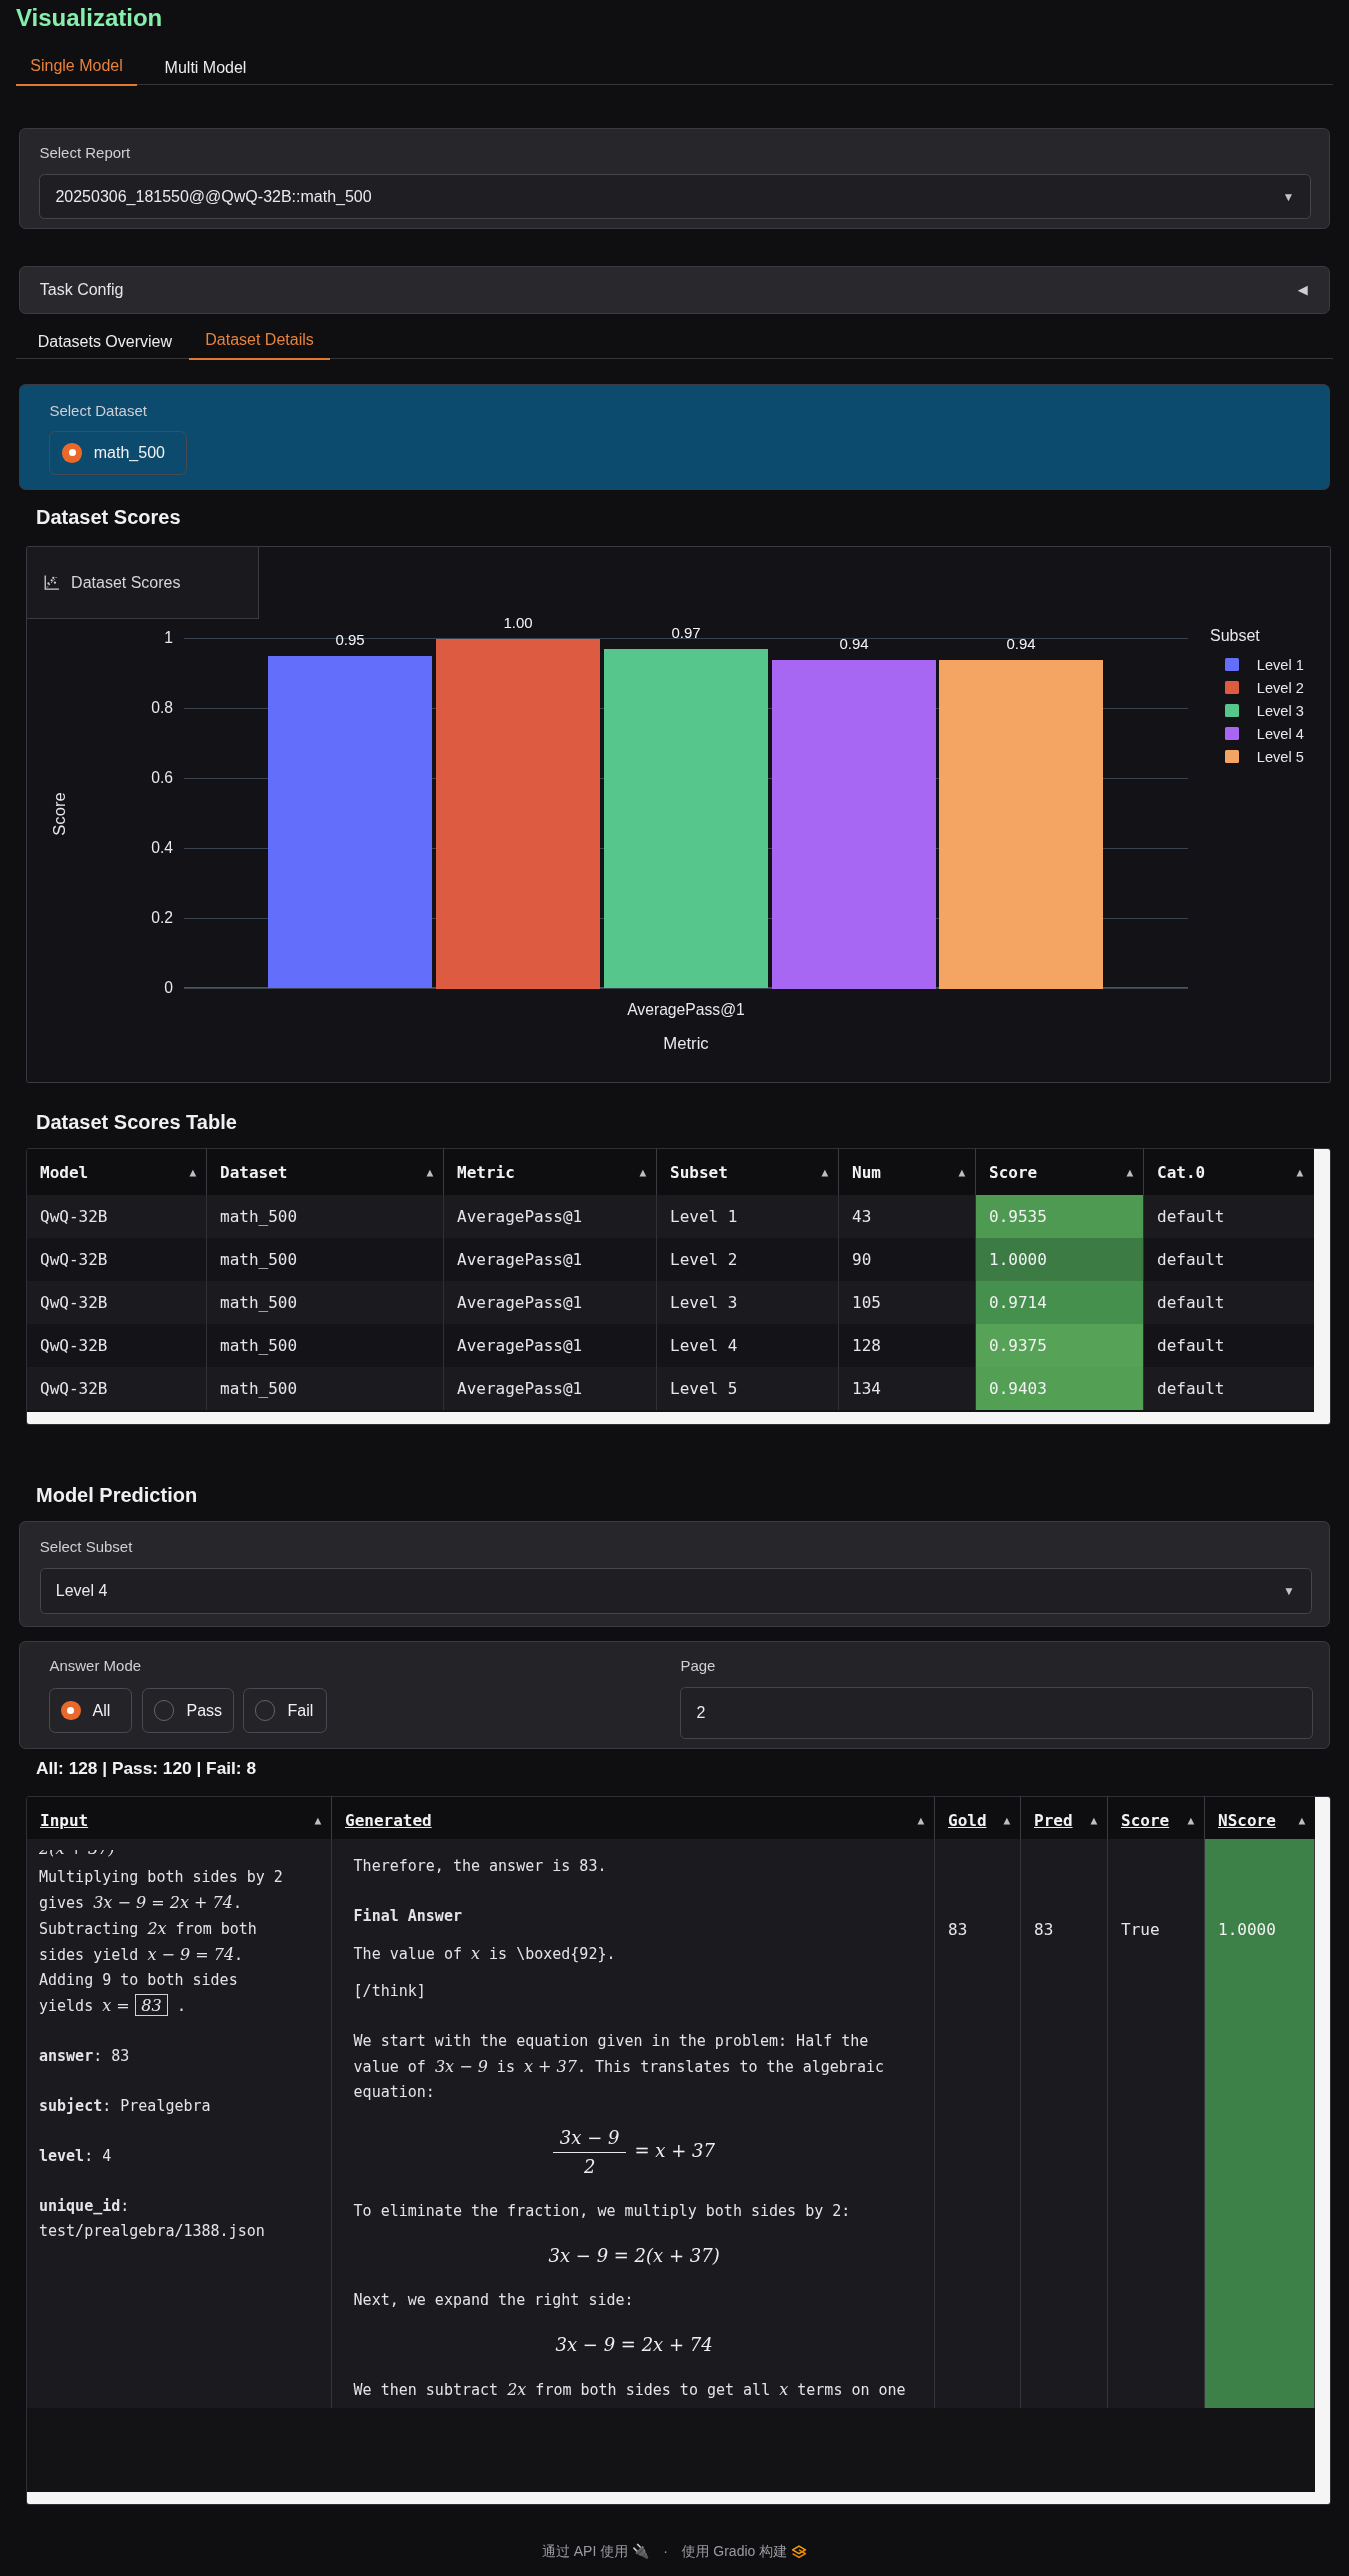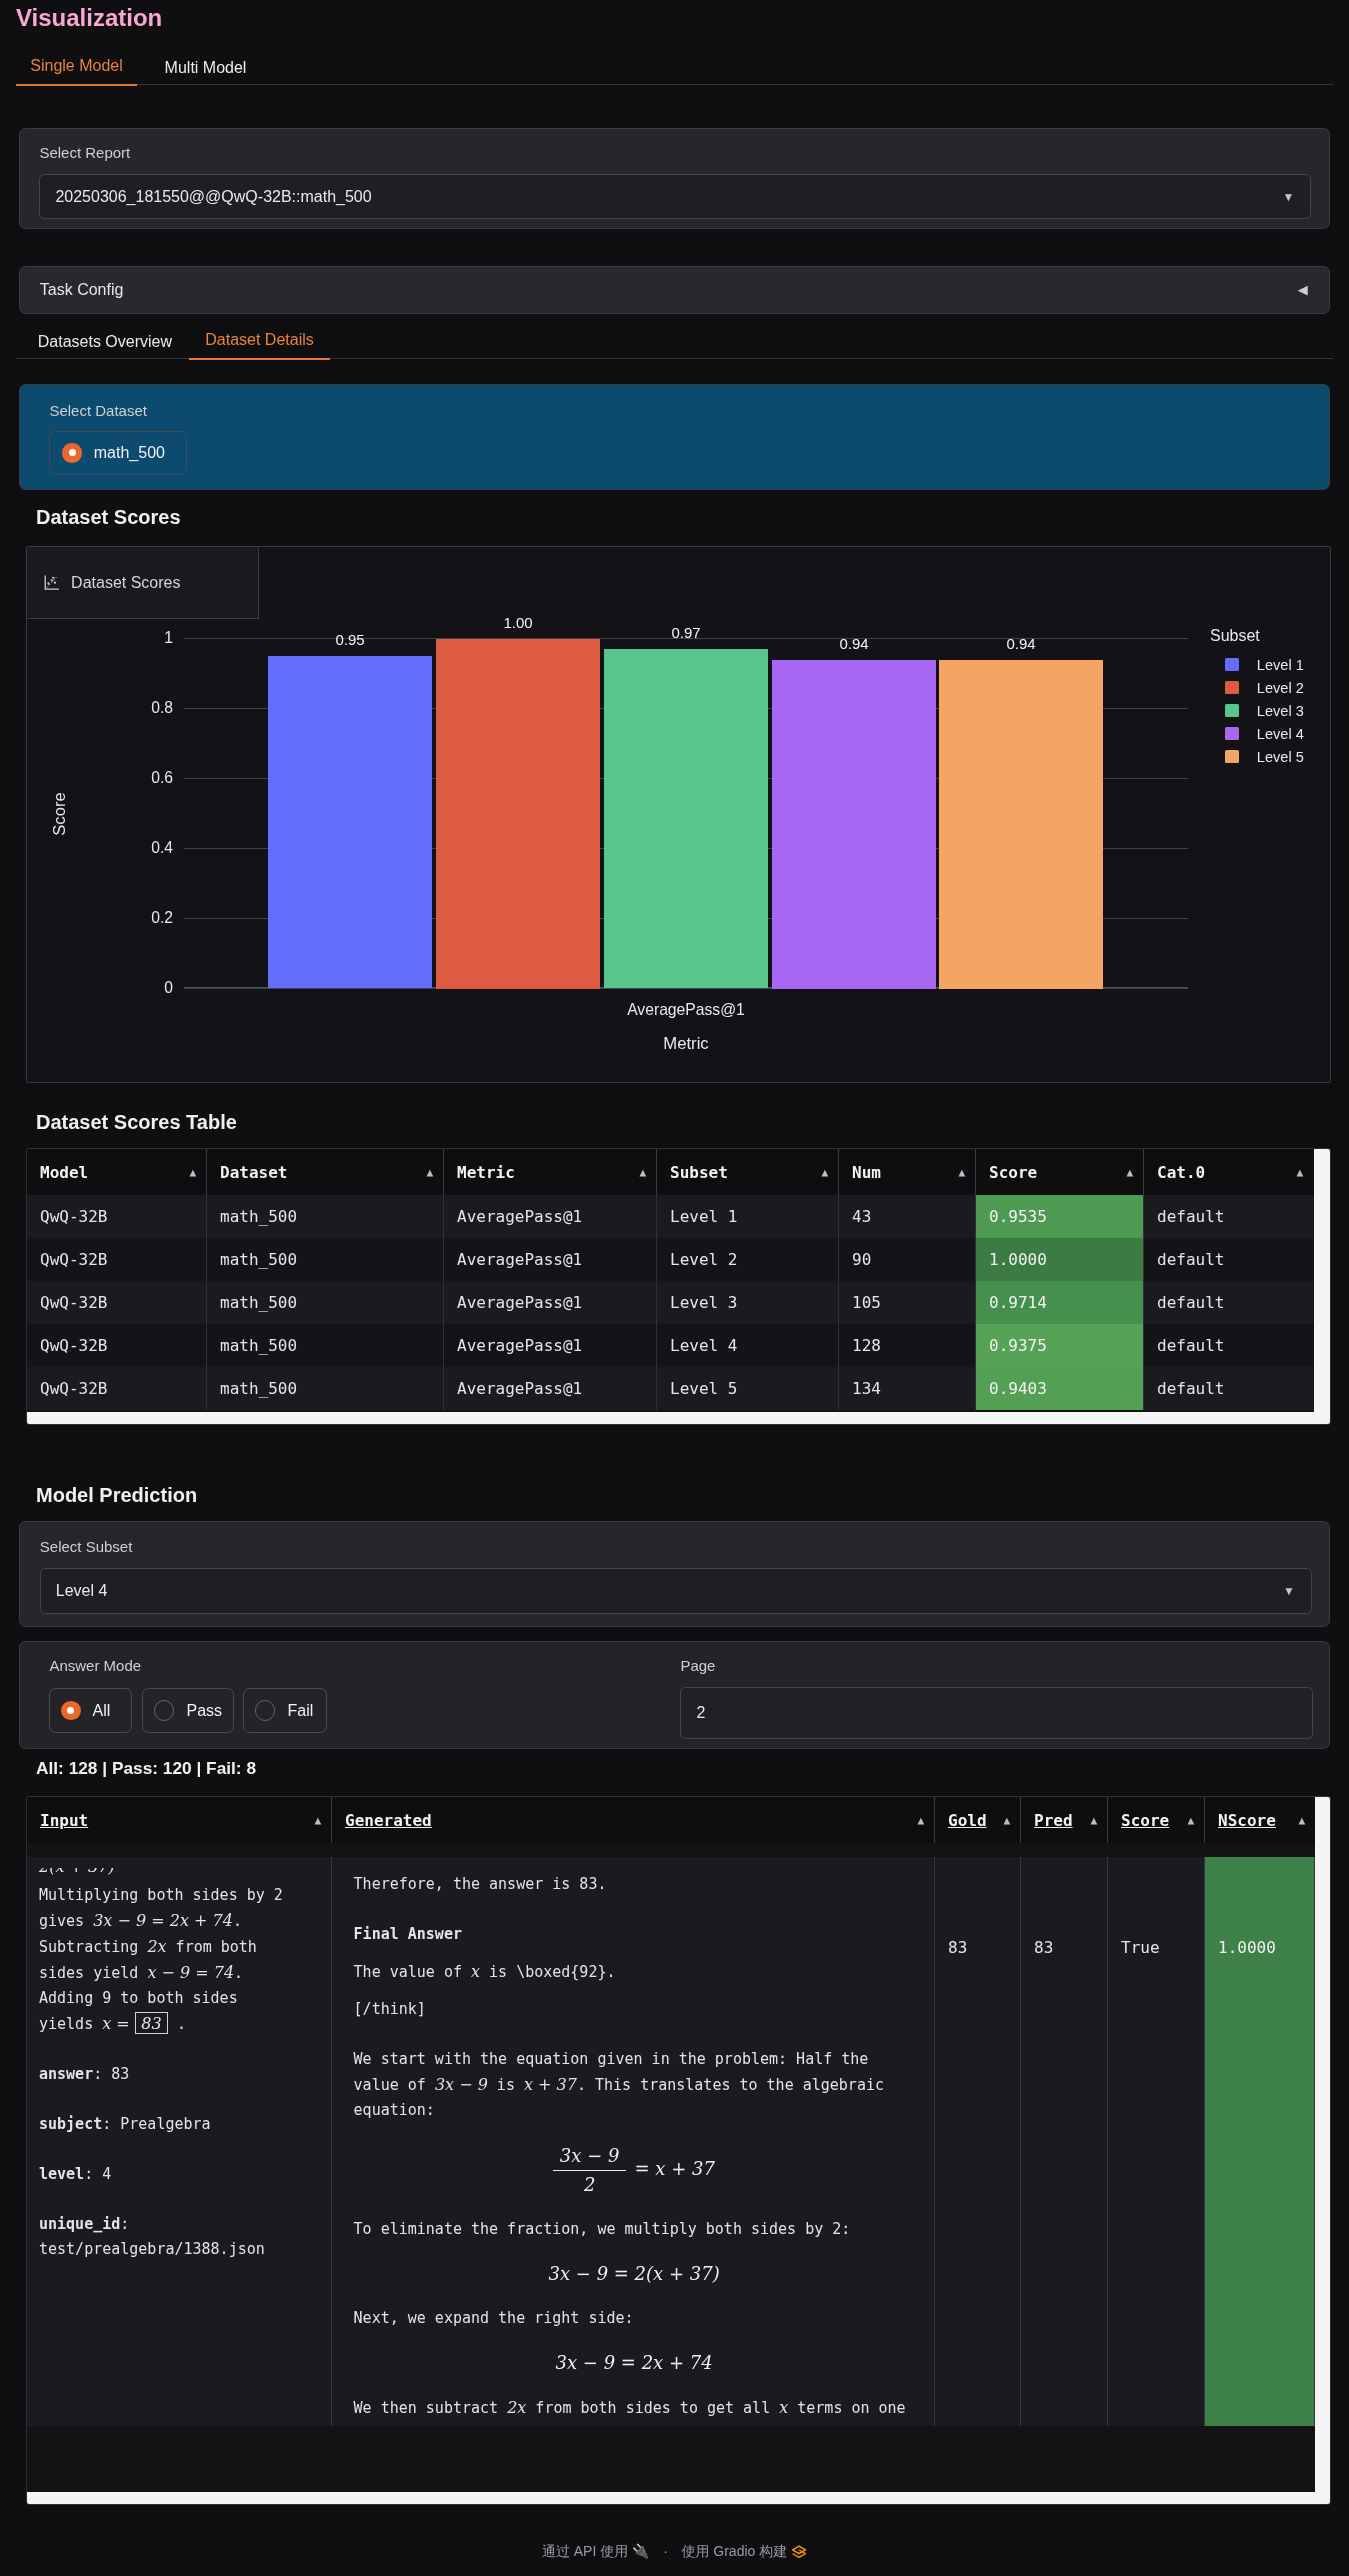--- a/index.html
+++ b/index.html
@@ -1,19 +1,19 @@
 <!DOCTYPE html>
 <html style="font-size:8.6px"><head>
 <meta charset="utf-8">
 <style>
   html,body{margin:0;padding:0;background:#0f0f12;}
   .page{position:relative;width:1349px;height:2576px;background:#0f0f12;overflow:hidden;
         font-family:"Liberation Sans","DejaVu Sans",sans-serif;color:#e8e8ec;}
   .abs{position:absolute;}
-  .h1{font-size:24px;font-weight:bold;color:#f9a8d4;}
+  .h1{font-size:24px;font-weight:bold;color:#86efac;}
   .h2{font-size:20px;font-weight:bold;color:#f0f0f3;}
   
   .tabbar{border-bottom:1.6px solid #35353b;}
   .tab{position:absolute;bottom:-1.6px;height:35px;display:flex;align-items:center;justify-content:center;
        font-size:16px;color:#ececef;cursor:pointer;}
   .tab.active{color:#e8823c;border-bottom:2.7px solid #e07a33;}
   
   .panel{position:absolute;background:#26262b;border:0.5px solid #3a3a40;border-radius:6.5px;}
   .panel-label{position:absolute;font-size:15px;color:#cfcfd4;}
   .dropdown{position:absolute;background:#1e1e23;border:0.5px solid #45454c;border-radius:5.4px;
@@ -56,21 +56,21 @@
   .r-even{background:#141418;}
   .tcell{display:flex;align-items:center;box-sizing:border-box;padding-left:13px;font-size:16px;color:#e6e6e9;
          border-right:0.5px solid #303036;}
   .c-model{width:180px;} .c-dataset{width:237px;} .c-metric{width:213px;} .c-subset{width:182px;}
   .c-num{width:137px;} .c-score{width:168px;} .c-cat{width:169px;border-right:none;}
   .scroll-v{position:absolute;right:0;top:0;width:16px;background:#f5f5f6;}
   .scroll-h{position:absolute;left:0;right:0;bottom:0;height:12.4px;background:#f5f5f6;}
   
   .pcol-input{width:305px;} .pcol-gen{width:603px;} .pcol-gold{width:86px;} .pcol-pred{width:87px;}
   .pcol-score{width:97px;} .pcol-nscore{width:110px;border-right:none;}
-  .pbody{position:absolute;left:0;top:60px;height:569px;width:1288px;display:flex;background:#1b1b1f;
+  .pbody{position:absolute;left:0;top:42px;height:569px;width:1288px;display:flex;background:#1b1b1f;
          overflow:hidden;}
   .pcell{box-sizing:border-box;border-right:0.5px solid #35353b;overflow:hidden;}
   .valcell{padding-top:81px;padding-left:13px;font-size:16px;color:#e6e6e9;}
   .iline,.gen-p{font-size:15px;line-height:25px;color:#e4e4e8;}
   .iline.gap,.gen-p.gap{margin-bottom:25px;}
   .gen-p{line-height:25px;margin-bottom:12px;}
   .seg-math,.seg-boxed{font-family:"DejaVu Serif",serif;font-style:italic;font-size:16px;}
   .seg-bold{font-weight:bold;}
   .seg-boxed{border:1.1px solid #d2d2d8;padding:0.5px 5.4px;}
   .clipline{height:13px;overflow:hidden;margin-bottom:2.2px;}

